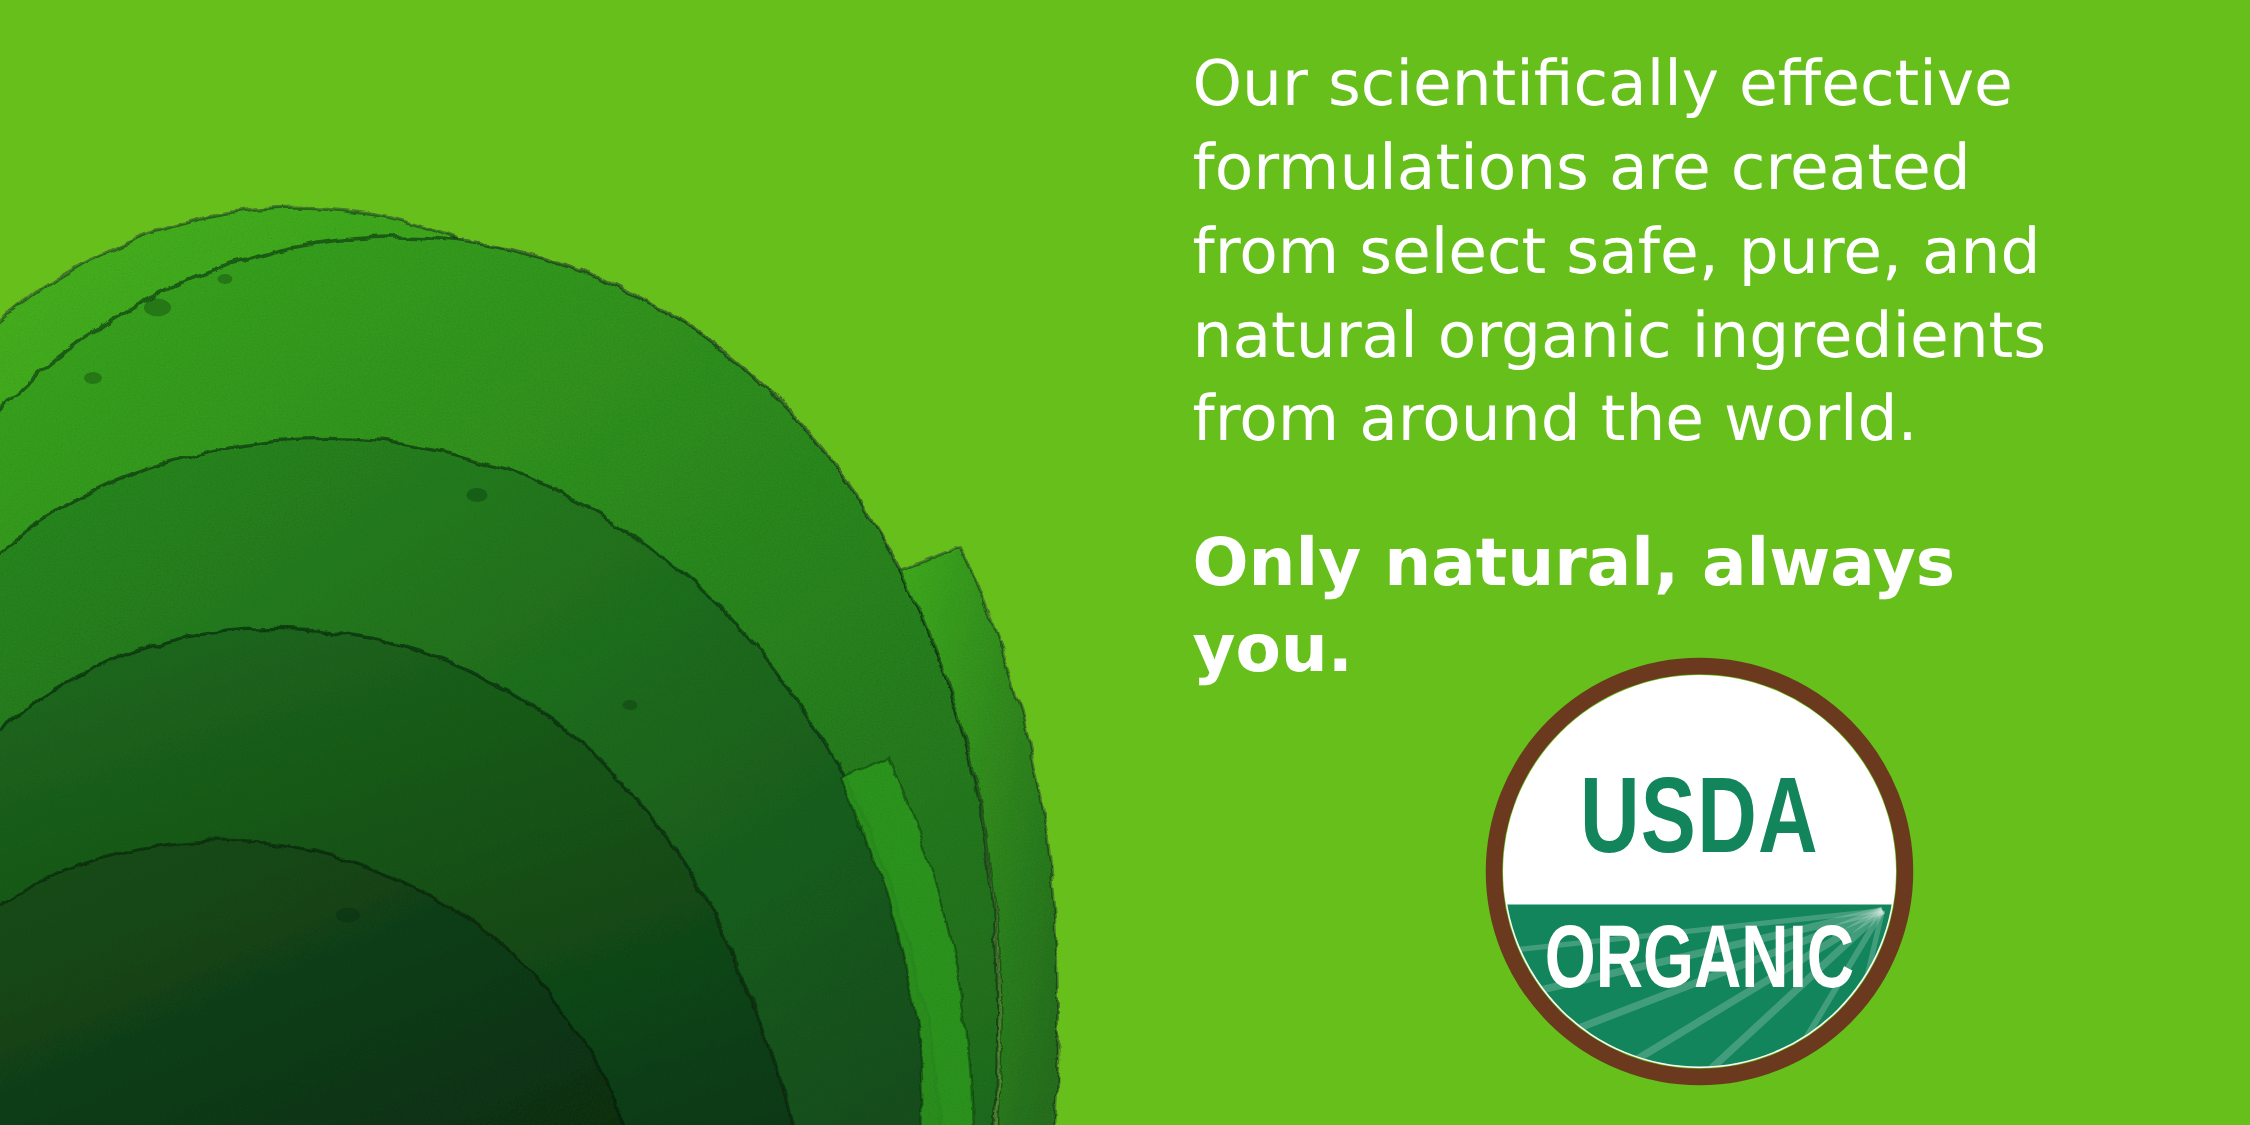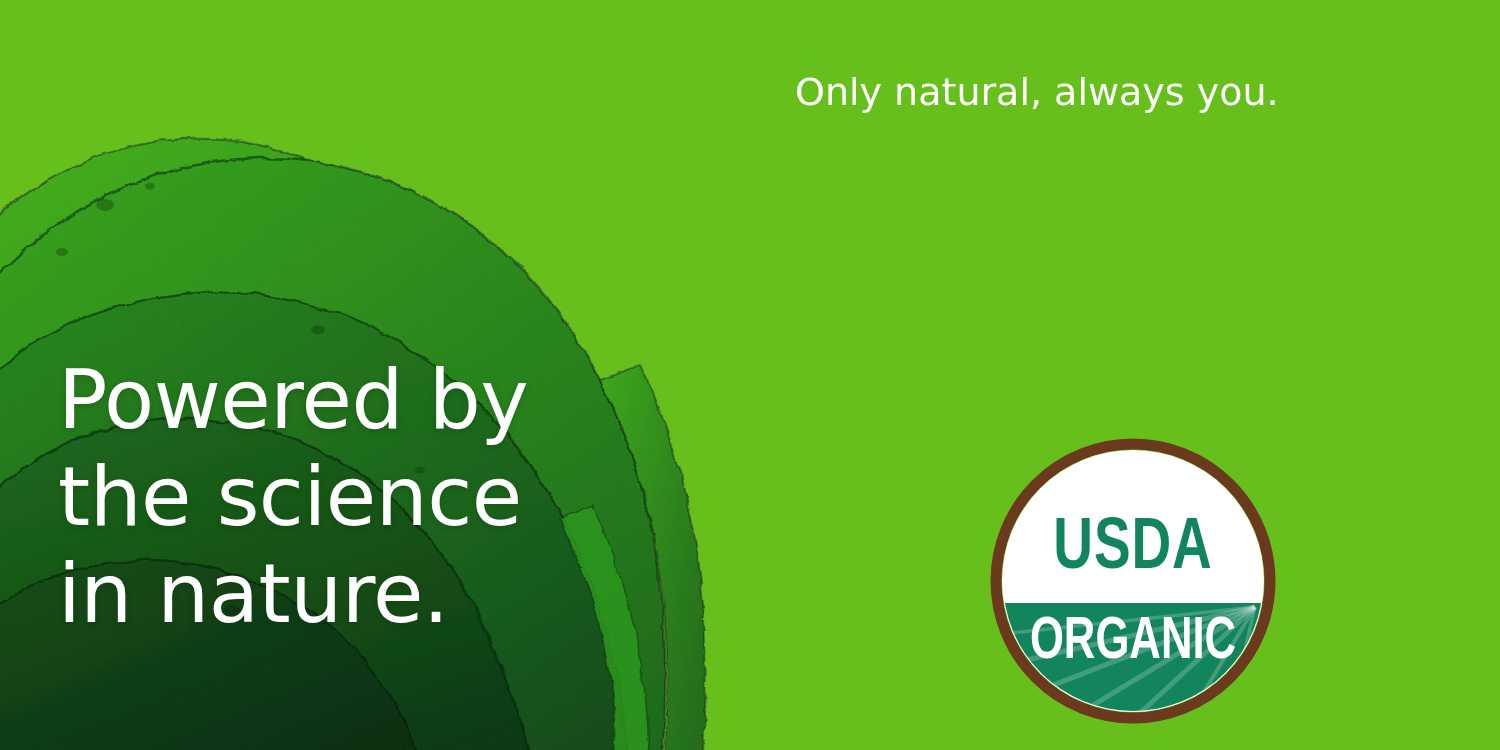--- a/index.html
+++ b/index.html
@@ -54,23 +54,23 @@
     color: #ffffff;
   }
   .copy .para-main {
     font-size: 42px;
     line-height: 1.33;
     font-weight: 400;
     margin: 0;
     white-space: pre-line;
   }
   .copy .para-tag {
-    font-size: 38px;
+    font-size: 44px;
     line-height: 1.3;
-    font-weight: 400;
+    font-weight: 700;
     margin: 40px 0 0 0;
   }
 
   
   .seal {
     position: absolute;
     left: 987px;
     top: 435px;
     width: 292px;
     height: 292px;
@@ -193,25 +193,27 @@
           <ellipse cx="62" cy="252" rx="6" ry="4"></ellipse>
           <ellipse cx="150" cy="186" rx="5" ry="3.4"></ellipse>
           <ellipse cx="318" cy="330" rx="7" ry="4.6"></ellipse>
           <ellipse cx="232" cy="610" rx="8" ry="5"></ellipse>
           <ellipse cx="420" cy="470" rx="5" ry="3.4"></ellipse>
         </g>
       </g>
     </svg>
   </div>
 
-  <div class="headline">Powered by
-the science
-in nature.</div>
 
   <div class="copy">
+    <p class="para-main">Our scientifically effective
+formulations are created
+from select safe, pure, and
+natural organic ingredients
+from around the world.</p>
     <p class="para-tag">Only natural, always you.</p>
   </div>
 
   <div class="seal">
     <svg viewBox="0 0 292 292" xmlns="http://www.w3.org/2000/svg">
       <defs>
         <clipPath id="discClip">
           <circle cx="146" cy="146" r="130"></circle>
         </clipPath>
         <clipPath id="lowerClip">

